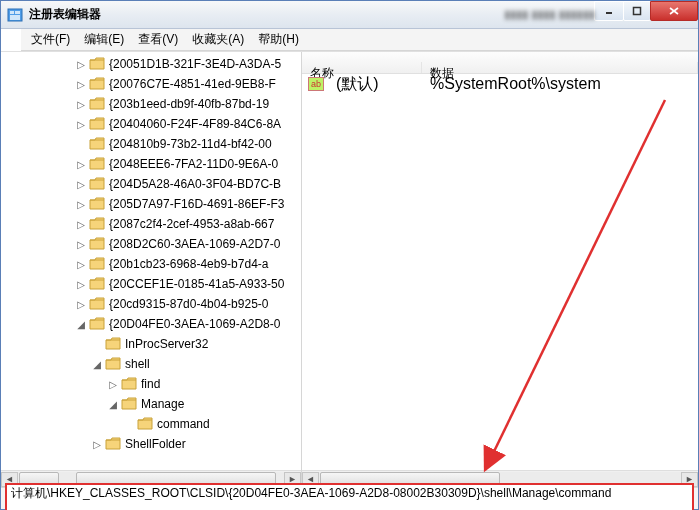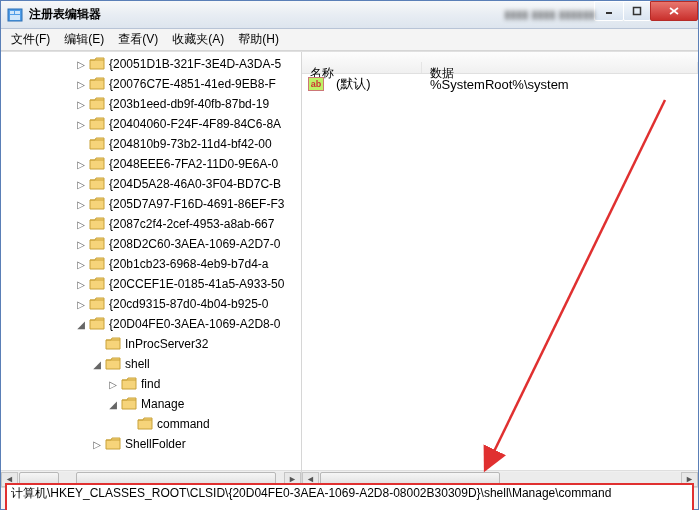--- a/index.html
+++ b/index.html
@@ -10,21 +10,21 @@
 .titlebar { height: 28px; background: linear-gradient(to bottom, #f7f8f9 0%, #e8edf3 50%, #dde5ee 100%); display: flex; align-items: center; padding: 0 0 0 6px; border-bottom: 1px solid #b8c4d6; position: relative; font-weight: bold; }
 .titlebar .app-icon { width: 16px; height: 16px; margin-right: 6px; }
 .titlebar .title { font-size: 12px; color: #000; flex: 1; }
 .titlebar .blur { filter: blur(2px); opacity: .5; font-size: 11px; color:#333; margin-left:8px;}
 .winbtns { display: flex; height: 20px; margin-top:-8px;}
 .winbtn { width: 30px; height: 20px; border: 1px solid #fff; display:flex; align-items:center; justify-content:center; font-size:11px; background: linear-gradient(#f3f7fb,#d9e4f1); border-radius:0 0 2px 2px; margin-left:-1px;}
 .winbtn.max { width:28px; }
 .winbtn.close { width: 48px; background: linear-gradient(#e8766d,#d9534f,#c9302c); color:#fff; border-color:#b52b27;}
 .winbtn svg { display:block; }
 
-.menubar { height: 22px; background: #f4f4f4; border-bottom: 1px solid #d6d6d6; display: flex; align-items: center; font-size: 12px; padding: 0 4px; gap: 2px;}
+.menubar { height: 22px; background: #f4f4f4; border-bottom: 1px solid #d6d6d6; display: flex; align-items: center; font-size: 12px; padding: 0 4px; gap: 2px; margin-left: 20px;}
 .menubar .menu-item { padding: 2px 6px; cursor: default; }
 
 .content { flex: 1; display: flex; overflow: hidden; border-top:1px solid #e0e0e0;}
 
 .pane-left { width: 301px; border-right: 1px solid #d6d6d6; display:flex; flex-direction:column; }
 .pane-right { flex: 1; display:flex; flex-direction:column; }
 
 .tree-area, .list-area { flex:1; overflow:hidden; position:relative; font-size:12px; }
 .tree-inner { position:absolute; top:0; left:0; width:100%; padding-top:2px;}
 .tree-row { height: 20px; display:flex; align-items:center; white-space:nowrap; }
@@ -35,22 +35,22 @@
 .tree-label { font-size:12px; color:#000; }
 
 .hscroll { height: 17px; background: #f0f0f0; border-top:1px solid #dedede; display:flex; align-items:center; }
 .hscroll .btn { width:17px; height:15px; background:#e8e8e8; border:1px solid #c5c5c5; display:flex; align-items:center; justify-content:center; font-size:9px; color:#555;}
 .hscroll .track { flex:1; height:15px; background:#ececec; position:relative; }
 .hscroll .thumb { position:absolute; top:0; height:15px; background: linear-gradient(#f6f6f6,#dedede); border:1px solid #b8b8b8; border-radius:2px;}
 
 .list-header { height: 22px; display:flex; border-bottom:1px solid #e0e0e0; background: linear-gradient(#fdfdfd,#f0f0f0); }
 .list-header .col { font-size:12px; padding:3px 8px; border-right:1px solid #e5e5e5;margin-top:10px; }
 .list-row { height:20px; display:flex; align-items:center; }
-.list-row .cell { font-size:13px; padding:0 8px; white-space:nowrap; overflow:hidden; }
-.list-row .nameicon { width:16px; height:14px; margin-left:6px; margin-right:4px; border:1px solid #c77; background:#bef264; display:inline-flex; align-items:center; justify-content:center; font-size:9px; color:#c33; font-weight:bold;}
+.list-row .cell { font-size:16px; padding:0 8px; white-space:nowrap; overflow:hidden; }
+.list-row .nameicon { width:16px; height:14px; margin-left:6px; margin-right:4px; border:1px solid #c77; background:#bef264; display:inline-flex; align-items:center; justify-content:center; font-size:9px; color:#c33; font-weight:normal;}
 
 .statusbar { height: 22px; border-top:1px solid #d6d6d6; background:#f4f4f4; display:flex; align-items:center; padding:0 4px; font-size:12px; position:relative;}
 .statusbar .path-box { border:2px solid #e03030; padding:0 4px; height:32px; line-height:16px; background:#fff; width:100%; overflow:hidden; white-space:nowrap;}
 
 .red-arrow { position:absolute; pointer-events:none; }
 
 </style>
 </head>
 <body>
 

